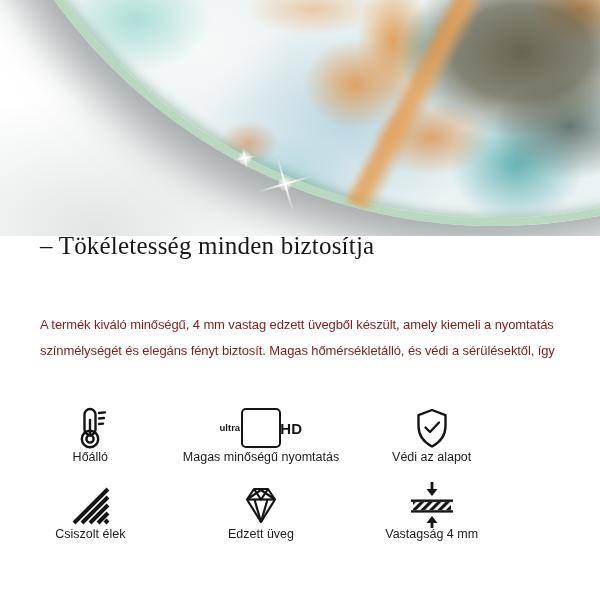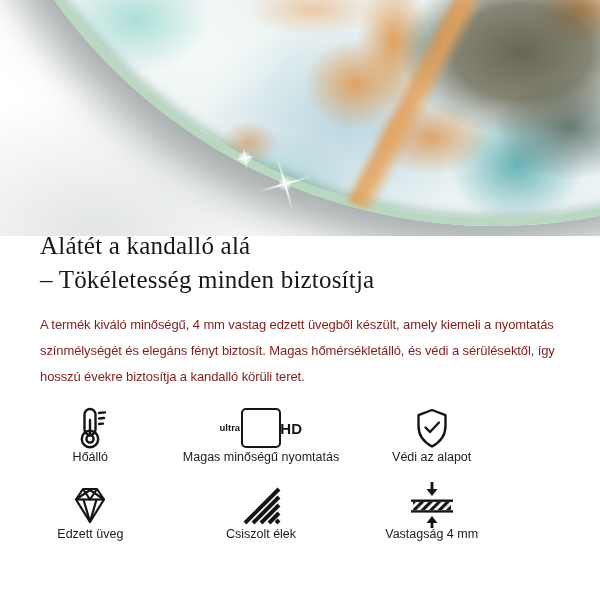--- a/index.html
+++ b/index.html
@@ -94,28 +94,26 @@
     <div class="disc"></div>
     <div class="sparkle s2">
         <div class="core"></div>
       </div>
     <div class="sparkle s1">
         <div class="core"></div>
       </div>
   </div>
 
   <h1 class="title">
-    <span>Alátét a kandalló alá</span>
     <span>– Tökéletesség minden biztosítja</span>
   </h1>
 
   <div class="desc">
     <div>A termék kiváló minőségű, 4 mm vastag edzett üvegből készült, amely kiemeli a nyomtatás</div>
     <div>színmélységét és elegáns fényt biztosít. Magas hőmérsékletálló, és védi a sérülésektől, így</div>
-    <div>hosszú évekre biztosítja a kandalló körüli teret.</div>
   </div>
 
   <div class="features">
 
     <div class="feature">
       <div class="icon-box">
         <svg width="40" height="44" viewBox="0 0 40 44" fill="none" stroke="#151515" stroke-width="2.4" stroke-linecap="round">
           <rect x="14.5" y="3" width="11" height="26" rx="5.5"></rect>
           <circle cx="20" cy="33" r="8.2"></circle>
           <circle cx="20" cy="33" r="3.6"></circle>
@@ -143,42 +141,42 @@
         <svg width="40" height="42" viewBox="0 0 40 42" fill="none" stroke="#151515" stroke-width="2.4" stroke-linejoin="round" stroke-linecap="round">
           <path d="M20 3 L33.5 8.2 V19 C33.5 29 27.5 35.5 20 39.5 C12.5 35.5 6.5 29 6.5 19 V8.2 Z"></path>
           <path d="M13.5 20.5 L18 25 L27 15.5"></path>
         </svg>
       </div>
       <div class="label">Védi az alapot</div>
     </div>
 
     <div class="feature">
       <div class="icon-box">
+        <svg width="44" height="44" viewBox="0 0 44 44" fill="none" stroke="#151515" stroke-width="4">
+          <line x1="6" y1="40" x2="40" y2="6"></line>
+          <line x1="14" y1="40" x2="40" y2="14"></line>
+          <line x1="22" y1="40" x2="40" y2="22"></line>
+          <line x1="30" y1="40" x2="40" y2="30"></line>
+          <line x1="37" y1="40" x2="40" y2="37"></line>
+        </svg>
+      </div>
+      <div class="label">Csiszolt élek</div>
+    </div>
+
+    <div class="feature">
+      <div class="icon-box">
         <svg width="42" height="42" viewBox="0 0 42 42" fill="none" stroke="#151515" stroke-width="2.2" stroke-linejoin="round">
           <path d="M14 5 H28 L35 15.5 L21 38 L7 15.5 Z"></path>
           <path d="M7 15.5 H35"></path>
           <path d="M14 5 L21 15.5 L28 5"></path>
           <path d="M7 15.5 L21 6 M35 15.5 L21 6"></path>
           <path d="M14.5 15.5 L21 38 M27.5 15.5 L21 38"></path>
         </svg>
       </div>
       <div class="label">Edzett üveg</div>
-    </div>
-
-    <div class="feature">
-      <div class="icon-box">
-        <svg width="44" height="44" viewBox="0 0 44 44" fill="none" stroke="#151515" stroke-width="4">
-          <line x1="6" y1="40" x2="40" y2="6"></line>
-          <line x1="14" y1="40" x2="40" y2="14"></line>
-          <line x1="22" y1="40" x2="40" y2="22"></line>
-          <line x1="30" y1="40" x2="40" y2="30"></line>
-          <line x1="37" y1="40" x2="40" y2="37"></line>
-        </svg>
-      </div>
-      <div class="label">Csiszolt élek</div>
     </div>
 
     <div class="feature">
       <div class="icon-box">
         <svg width="50" height="48" viewBox="0 0 50 48" fill="#151515" stroke="none">
           <defs>
             <pattern id="hatch" width="6" height="6" patternTransform="rotate(45)" patternUnits="userSpaceOnUse">
               <rect x="0" y="0" width="3.2" height="6" fill="#151515"></rect>
             </pattern>
           </defs>

